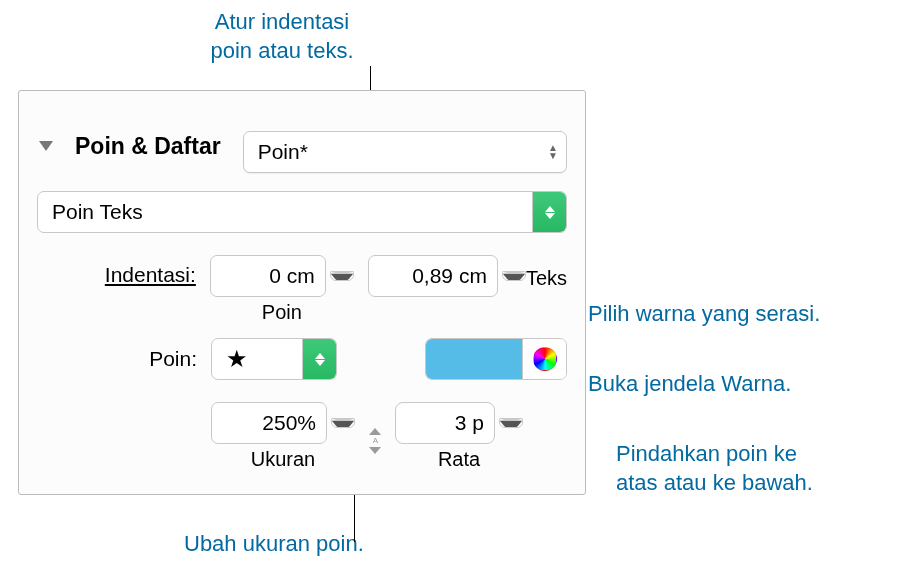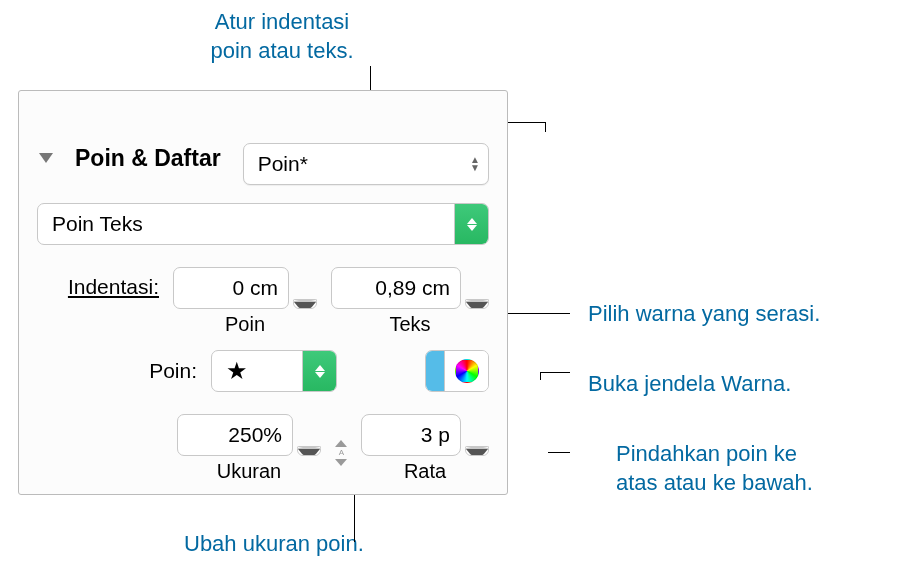--- a/index.html
+++ b/index.html
@@ -20,26 +20,26 @@
     margin-left: 10px;
   }
   .callout-line {
     position: absolute;
     background: #000;
   }
   .panel {
     position: absolute;
     left: 18px;
     top: 90px;
-    width: 490px;
+    width: 568px;
     height: 405px;
     background: #fcfcfc;
     border: 1px solid #bbb;
     border-radius: 3px;
-    padding: 40px 18px 18px 18px;
+    padding: 28px 18px 18px 18px;
     font-size: 21px;
   }
   .row { display: flex; align-items: center; margin-bottom: 10px; }
   .disclosure {
     width: 0; height: 0;
     border-top: 7px solid transparent;
     border-bottom: 7px solid transparent;
     border-left: 10px solid #777;
     transform: rotate(90deg);
     margin-right: 10px;
@@ -86,21 +86,21 @@
     border-bottom: 6px solid #fff;
   }
   .green-btn .tri-down {
     width: 0; height: 0;
     border-left: 5px solid transparent;
     border-right: 5px solid transparent;
     border-top: 6px solid #fff;
   }
   .stepper {
     display: flex;
-    align-items: flex-end;
+    align-items: center;
     height: 42px;
   }
   .stepper input {
     border: 1px solid #c8c8c8;
     border-radius: 7px;
     height: 100%;
     text-align: right;
     padding: 0 10px;
     font-size: 21px;
     font-family: inherit;
@@ -254,21 +254,21 @@
               <div class="tri-up"></div>
             </div>
           <div>
               <div class="tri-down"></div>
             </div>
         </div>
       </div>
       <div class="sublabel">Poin</div>
     </div>
 
-    <div style="display:flex; flex-direction:column; align-items:center;">
+    <div style="display:flex; flex-direction:row; align-items:center;">
       <div class="stepper">
         <input style="width: 130px;" value="0,89 cm">
         <div class="stepper-btns">
           <div>
               <div class="tri-up"></div>
             </div>
           <div>
               <div class="tri-down"></div>
             </div>
         </div>

